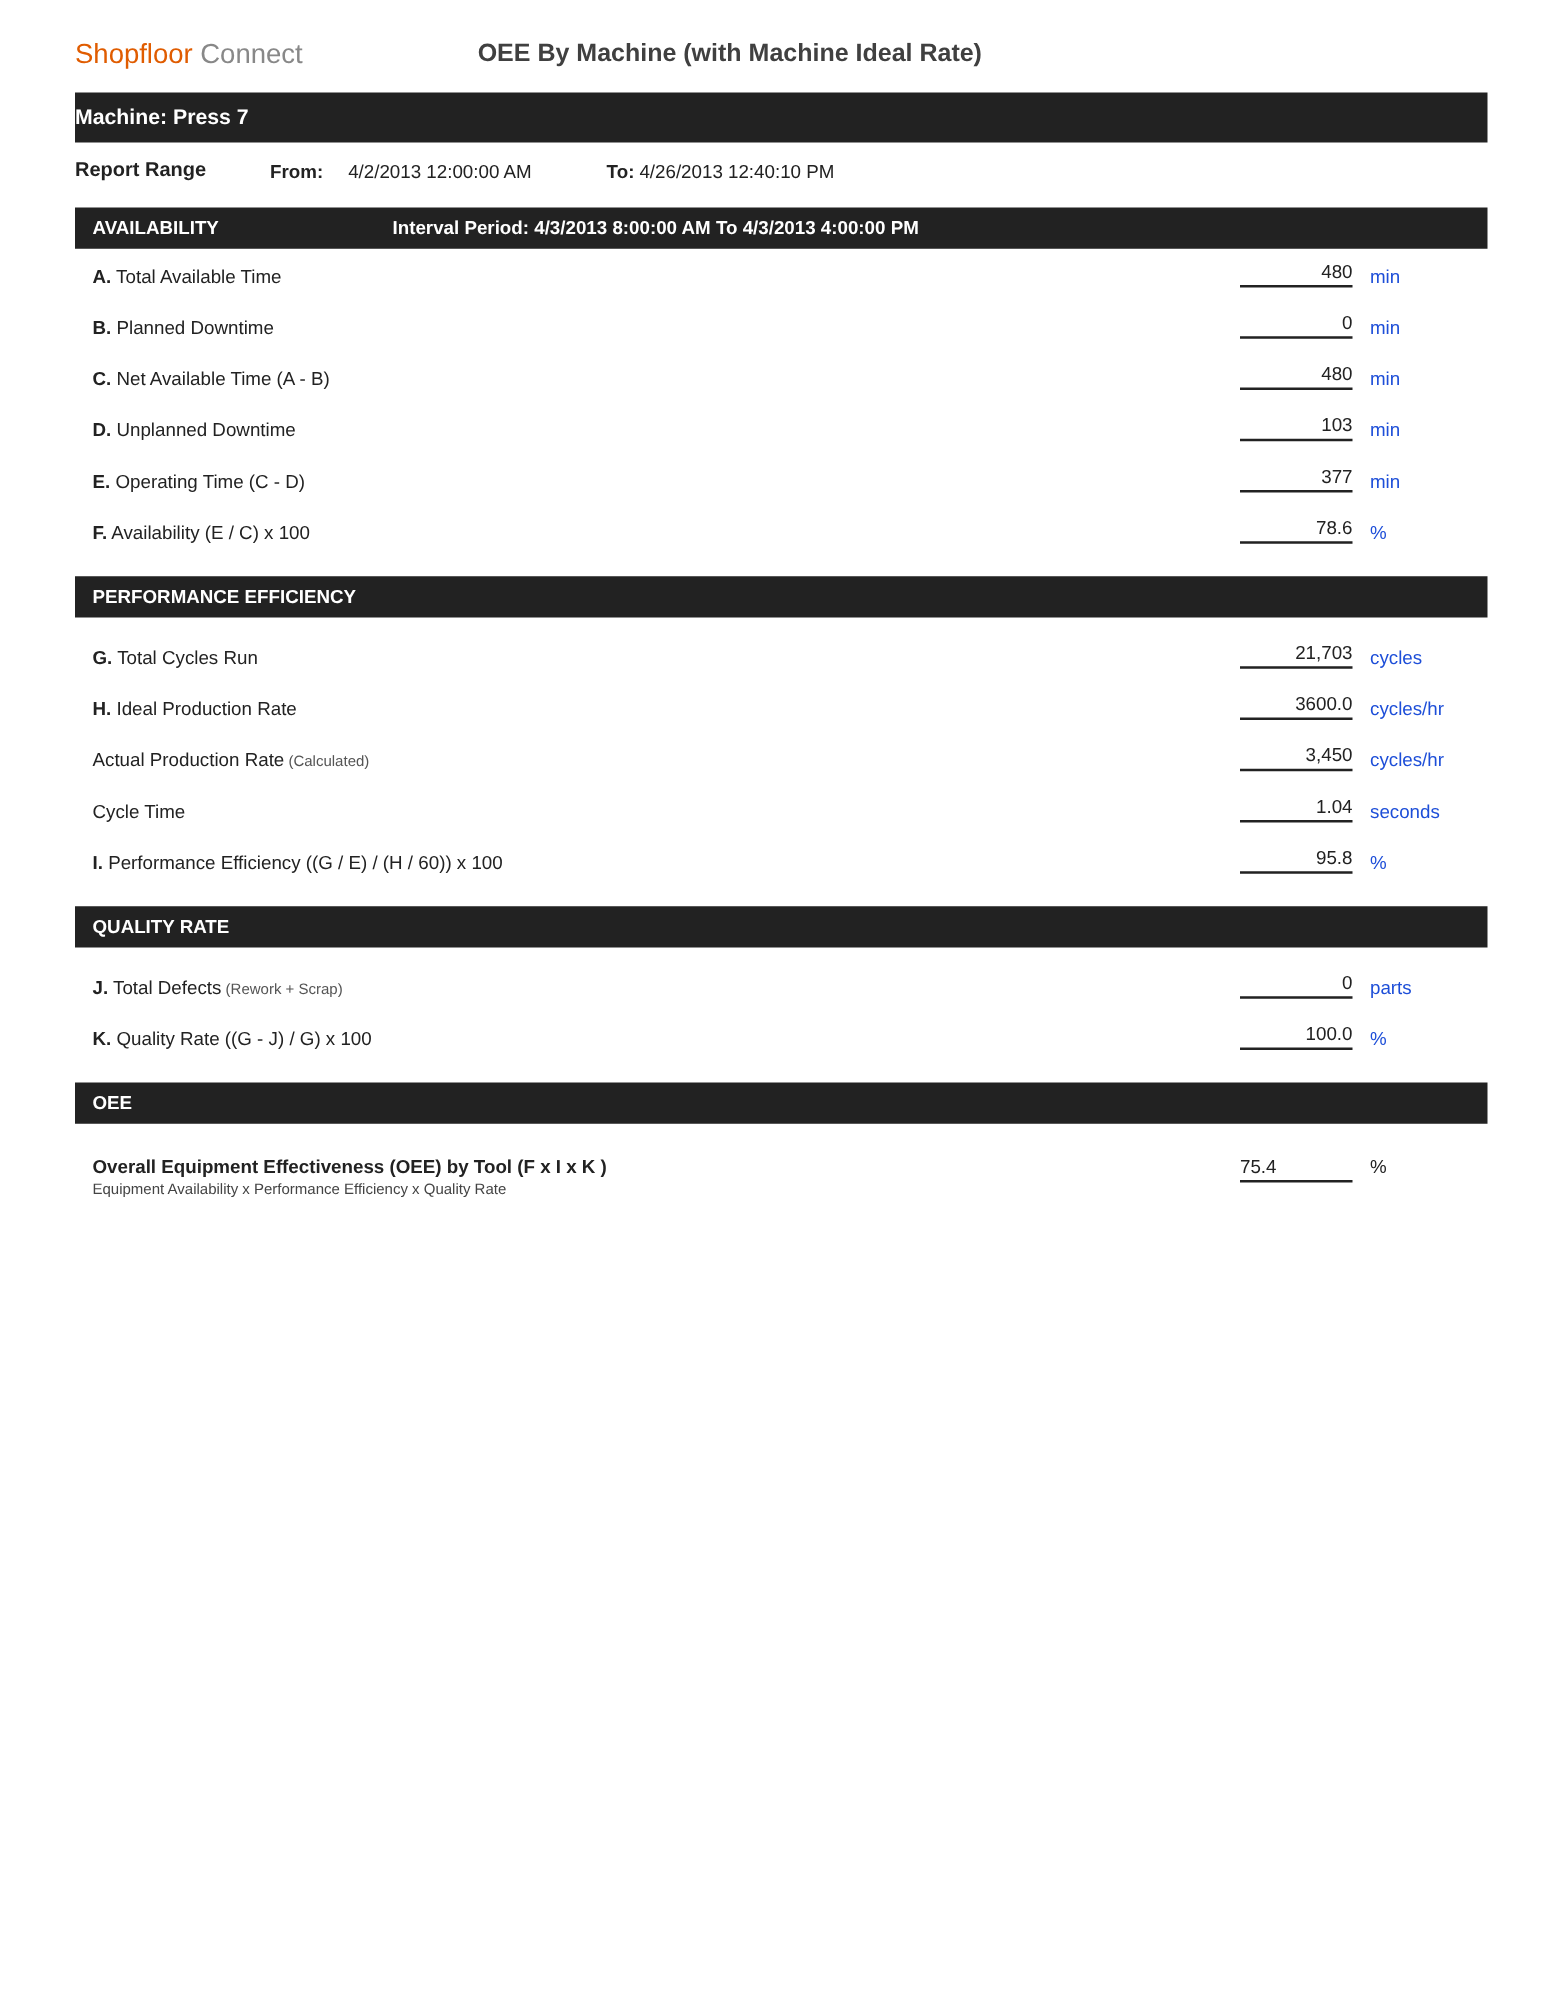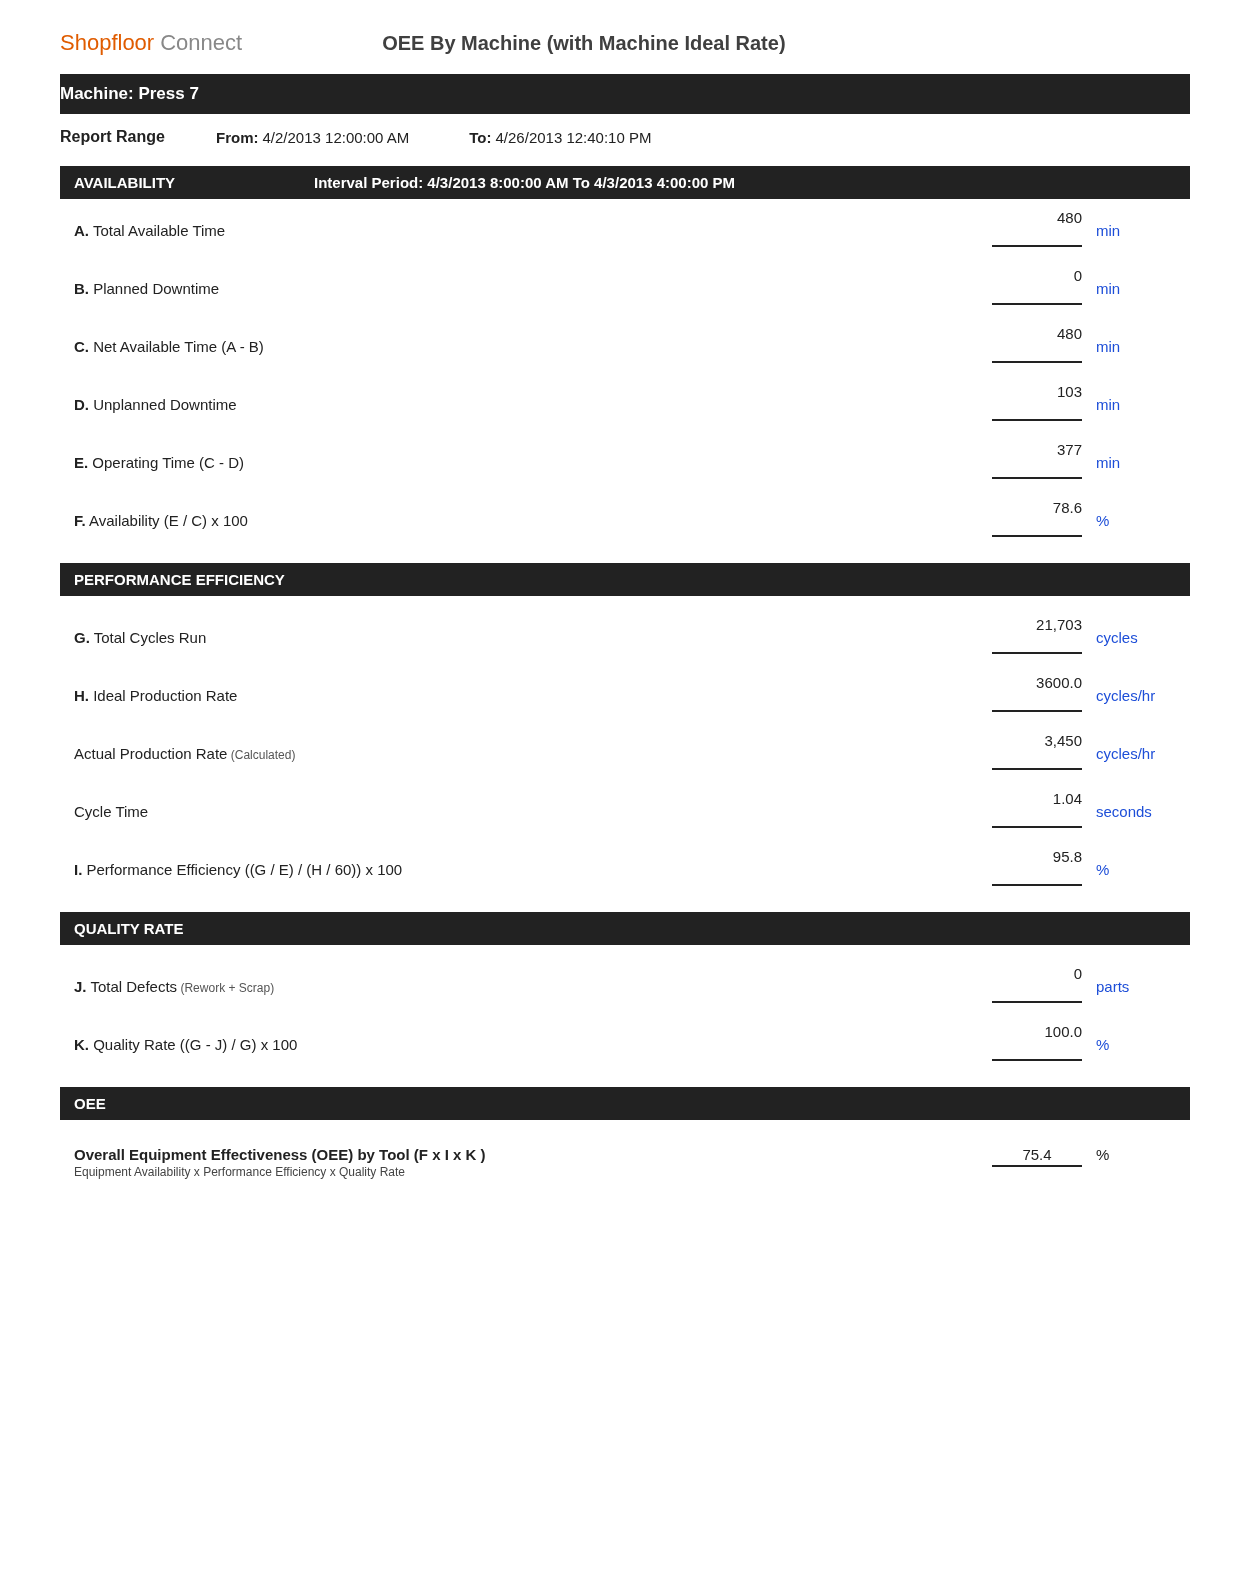--- a/index.html
+++ b/index.html
@@ -74,21 +74,21 @@
 
     .report-range-label {
       font-weight: bold;
       font-size: 16px;
       margin-right: 16px;
       min-width: 140px;
     }
 
     .report-range-from {
       font-weight: bold;
-      margin-right: 4px;
+      margin-right: 20px;
       text-align: right;
     }
 
     .report-range-from-value {
       margin-right: 60px;
     }
 
     .report-range-to {
       font-weight: bold;
       margin-right: 4px;
@@ -124,21 +124,21 @@
     }
 
     .data-row .row-label {
       flex: 1;
     }
 
     .data-row .row-value {
       min-width: 90px;
       text-align: right;
       border-bottom: 2px solid #222;
-      padding-bottom: 19px;
+      padding-bottom: 2px;
       margin-bottom: 4px;
     }
 
     .data-row .row-unit {
       min-width: 80px;
       margin-left: 14px;
       color: #1d4ed8;
     }
 
     .spacer {
@@ -318,16 +318,16 @@
 </div>
 
 <div class="section-spacer"></div>
 
 <div class="last-row-wrapper">
   <div class="last-row-inner">
     <div class="last-row-label">
       <div style="font-size:15px;font-weight:bold;">Overall Equipment Effectiveness (OEE) by Tool  (F x I x K )</div>
       <div style="font-size:12px;color:#444;margin-top:2px;">Equipment Availability x Performance Efficiency x Quality Rate</div>
     </div>
-    <div class="last-row-value" style="font-size:15px;min-width:90px;text-align:center;border-bottom:2px solid #222;padding-bottom:2px;">75.4</div>
+    <div class="last-row-value" style="font-size:15px;min-width:90px;text-align:left;border-bottom:2px solid #222;padding-bottom:2px;">75.4</div>
     <div class="last-row-unit" style="font-size:15px;min-width:80px;margin-left:14px;">%</div>
   </div>
 </div>
 
 </body></html>

